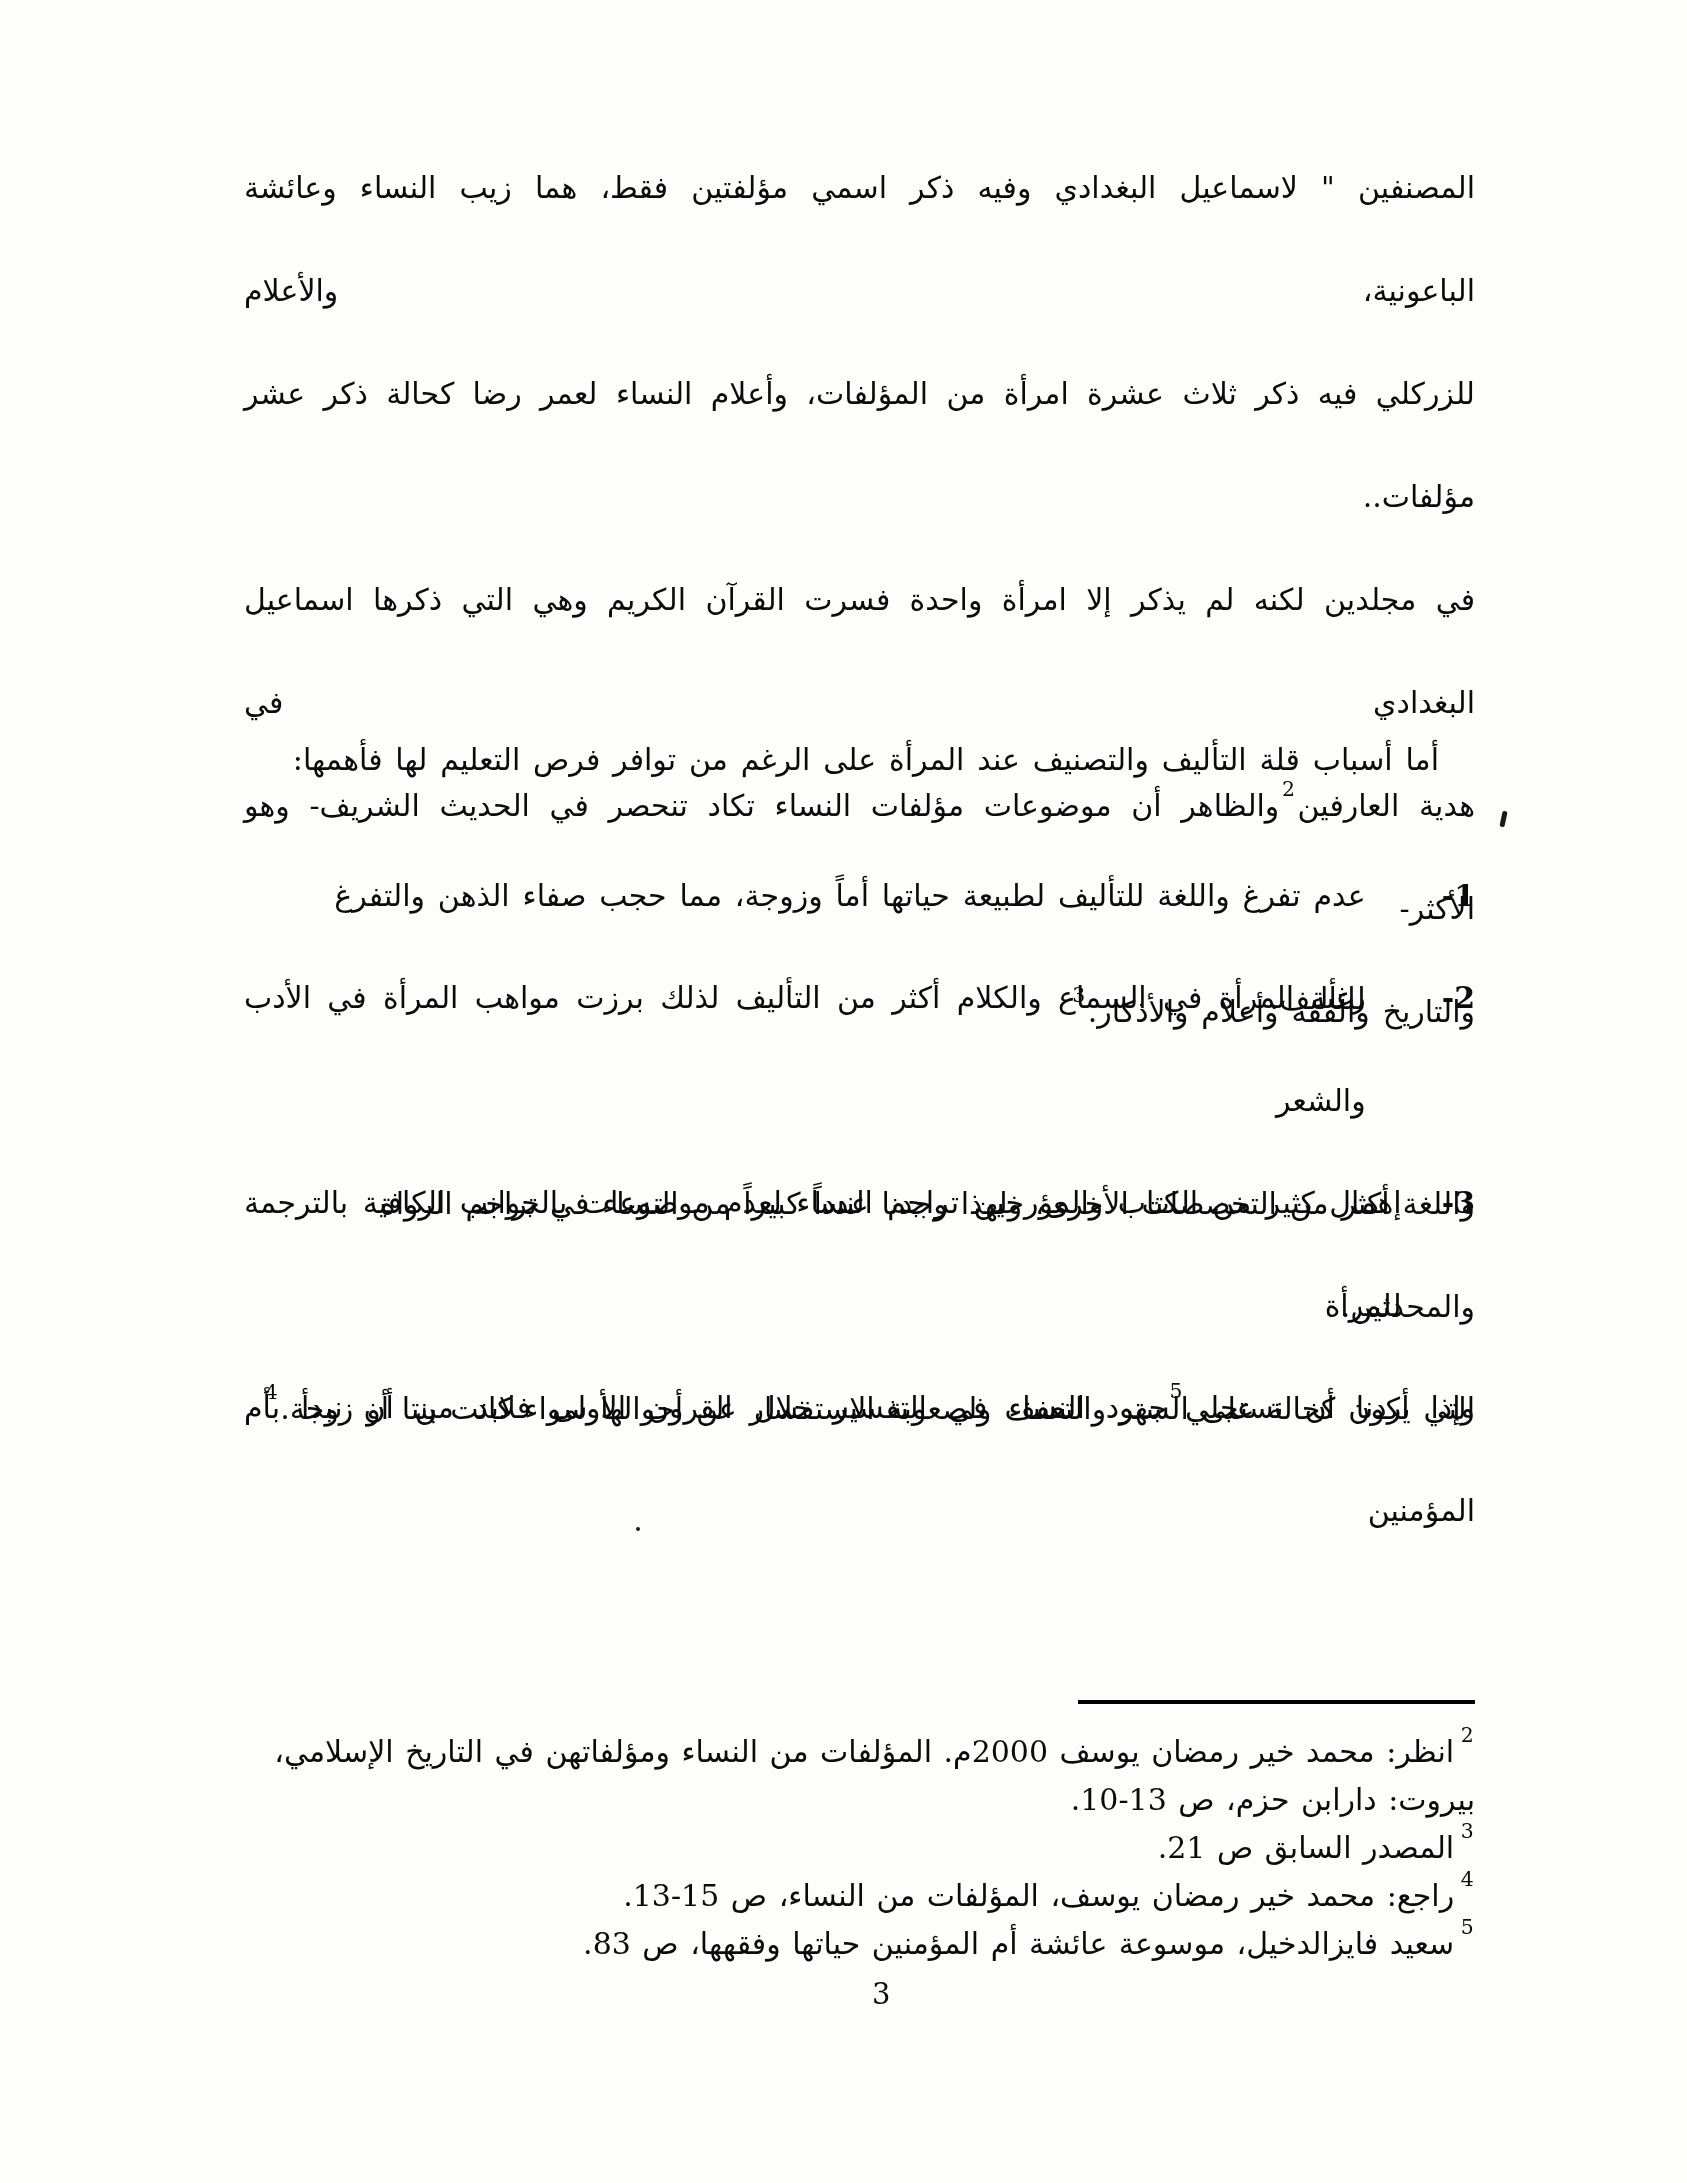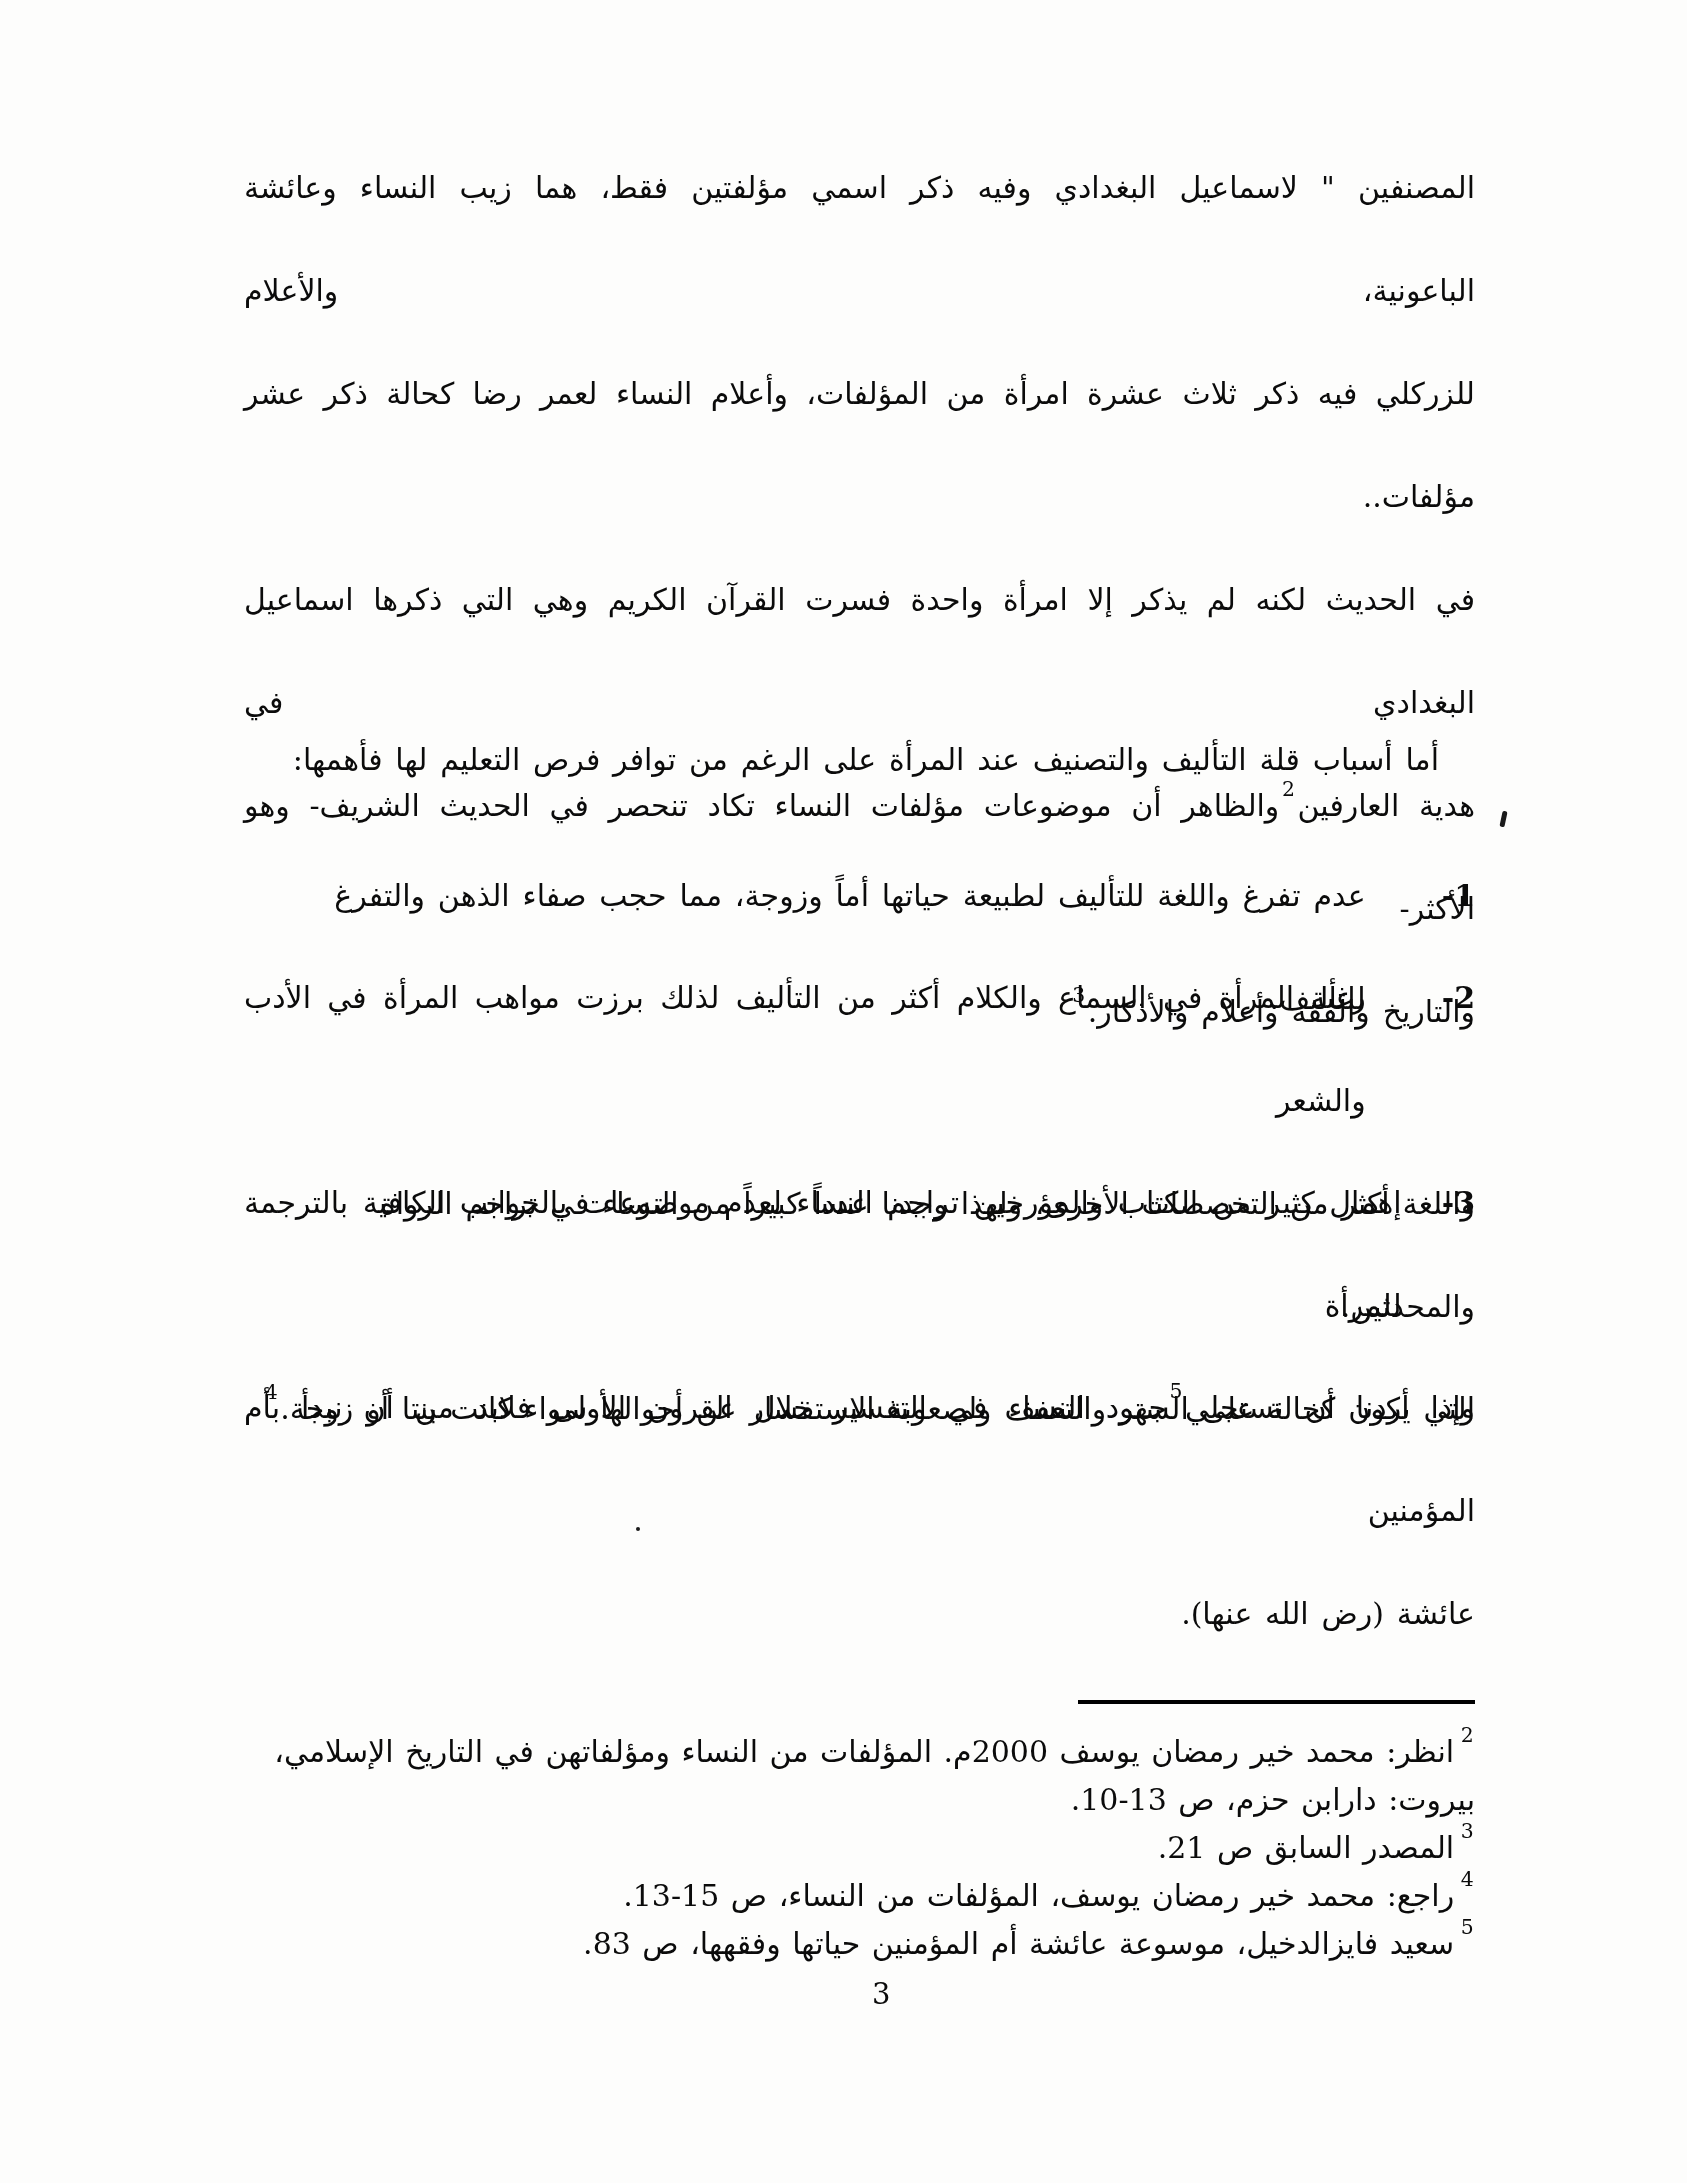--- a/index.html
+++ b/index.html
@@ -60,21 +60,21 @@
 </style>
 </head>
 <body>
 
 <div class="page">
   <div class="doc">
 
     <div class="block" style="top:136px;">
       <div class="line j">المصنفين " لاسماعيل البغدادي وفيه ذكر اسمي مؤلفتين فقط، هما زيب النساء وعائشة الباعونية، والأعلام</div>
       <div class="line j">للزركلي فيه ذكر ثلاث عشرة امرأة من المؤلفات، وأعلام النساء لعمر رضا كحالة ذكر عشر مؤلفات..</div>
-      <div class="line j">في الحديث لكنه لم يذكر إلا امرأة واحدة فسرت القرآن الكريم وهي التي ذكرها اسماعيل البغدادي في</div>
+      <div class="line j">في مجلدين لكنه لم يذكر إلا امرأة واحدة فسرت القرآن الكريم وهي التي ذكرها اسماعيل البغدادي في</div>
       <div class="line j"><span>هدية العارفين</span><sup class="ref">2</sup><span>والظاهر أن موضوعات مؤلفات النساء تكاد تنحصر في الحديث الشريف- وهو الأكثر-</span></div>
       <div class="line s"><span>والتاريخ والفقه وأعلام والأذكار.</span><sup class="ref">3</sup></div>
     </div>
 
     <div class="block" style="top:708px;">
       <div class="line s indent">أما أسباب قلة التأليف والتصنيف عند المرأة على الرغم من توافر فرص التعليم لها فأهمها:</div>
     </div>
 
     <div class="block" style="top:844px;">
       <div class="line flexline">
@@ -94,21 +94,20 @@
     <div class="block" style="top:1151px;">
       <div class="line flexline">
         <span class="marker gap-narrow">3-</span>
         <span class="rest j">إهمال كثير من الكتاب والمؤرخين تراجم النساء لعدم موضوعات بالجوانب الكافية بالترجمة للمرأة</span>
       </div>
       <div class="line s"><span>التي يكون كحالة على الستر والتعفف ولصعوبة الاستفسار عن أحوالها سواء كانت بنتا أو زوجة.</span><sup class="ref">4</sup></div>
     </div>
 
     <div class="block" style="top:1356px;">
       <div class="line j"><span>وإذا أردنا أن نستجلي</span><sup class="ref">5</sup><span>جهود النساء في التفسير خلال القرون الأولى فلابد من أن نبدأ بأم المؤمنين</span></div>
-      <div class="line s">عائشة (رض الله عنها).</div>
     </div>
 
     <div class="fnsep"></div>
 
     <div class="footnotes">
       <div class="fnline"><sup class="ref">2</sup><span>انظر: محمد خير رمضان يوسف 2000م. المؤلفات من النساء ومؤلفاتهن في التاريخ الإسلامي، بيروت: دارابن حزم، ص 13-10.</span></div>
       <div class="fnline"><sup class="ref">3</sup><span>المصدر السابق ص 21.</span></div>
       <div class="fnline"><sup class="ref">4</sup><span>راجع: محمد خير رمضان يوسف، المؤلفات من النساء، ص 15-13.</span></div>
       <div class="fnline"><sup class="ref">5</sup><span>سعيد فايزالدخيل، موسوعة عائشة أم المؤمنين حياتها وفقهها، ص 83.</span></div>
     </div>

